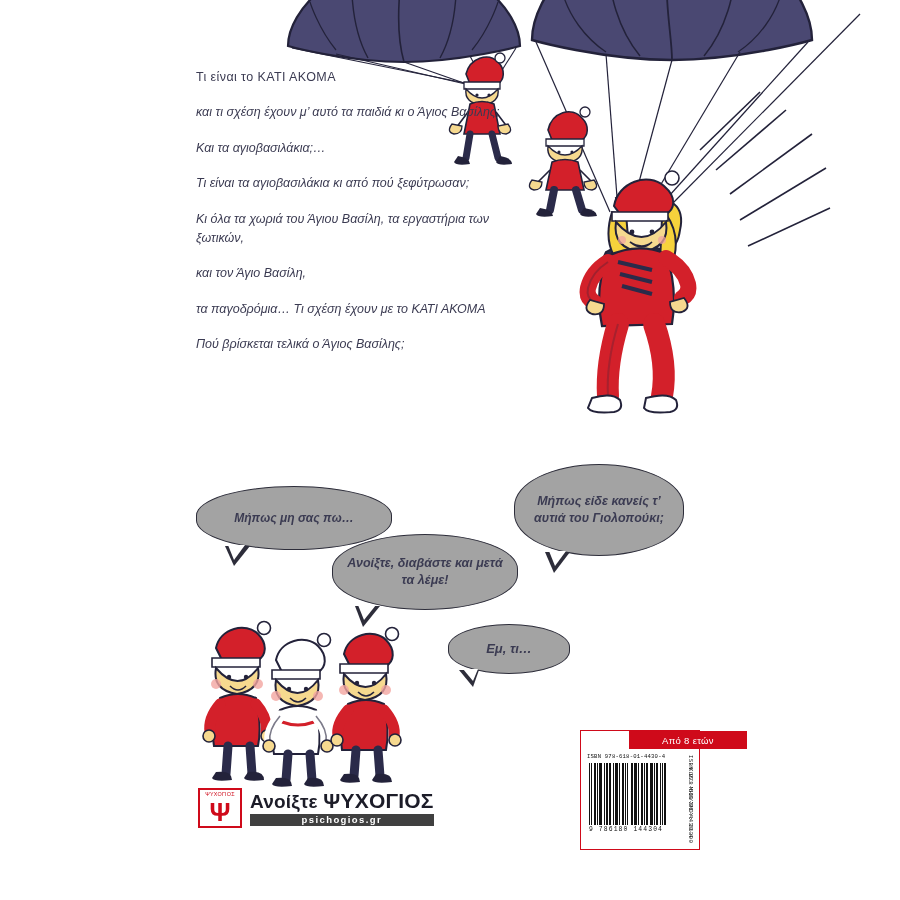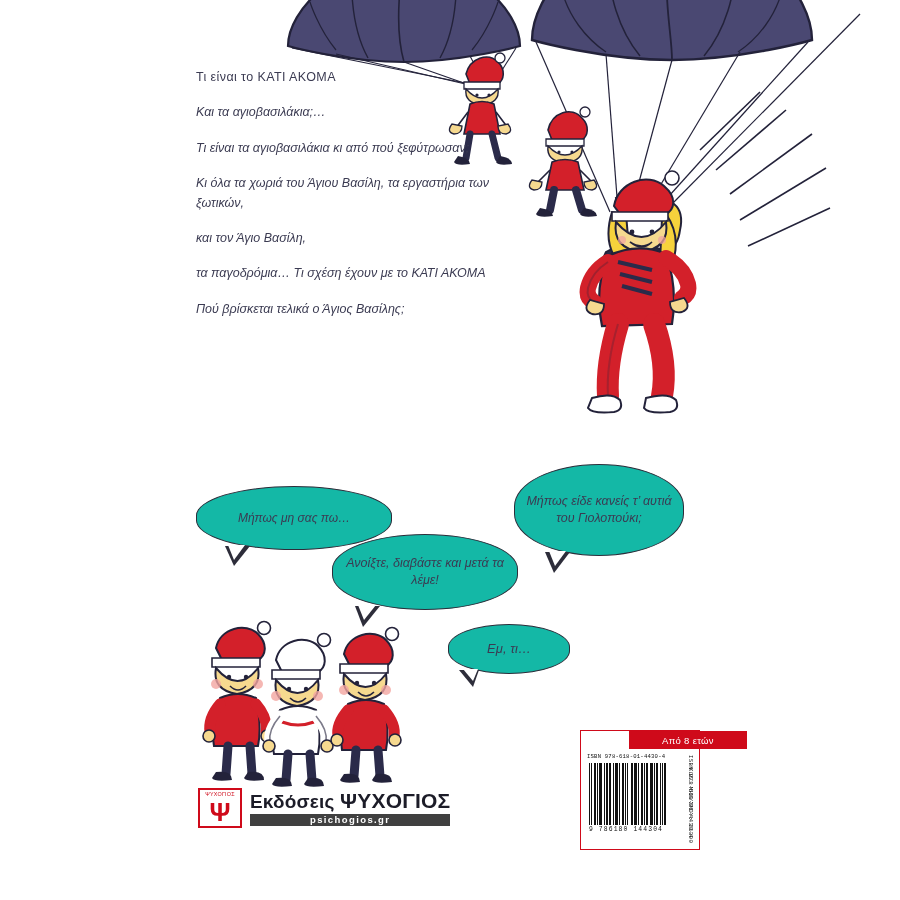--- a/index.html
+++ b/index.html
@@ -36,32 +36,33 @@
     font-style: italic;
   }
   .blurb .caps {
     font-style: normal;
     letter-spacing: .4px;
   }
 
   
   .balloon {
     position: absolute;
-    background: #14b8a6;
+    background: #a3a3a3;
     border: 1.6px solid #2d2d3a;
     border-radius: 50% / 46%;
     color: #3b3b52;
     font-style: italic;
     text-align: center;
     display: flex;
     align-items: center;
     justify-content: center;
     line-height: 1.35;
     box-sizing: border-box;
     padding: 6px 10px;
+    font-weight: bold;
   }
   .balloon .tail {
     position: absolute;
     width: 0; height: 0;
   }
 
   #balloon-1 { left: 196px; top: 486px; width: 196px; height: 64px; font-size: 12px; }
   #balloon-1 .tail {
     left: 28px; bottom: -17px;
     border-left: 9px solid transparent;
@@ -452,20 +453,21 @@
         <path d="M356,750 l-2,26 M378,750 l2,26" stroke="#2b2b4a" stroke-width="9" fill="none" stroke-linecap="round"></path>
         <path d="M344,774 q16,-2 16,8 q-18,2 -20,-2 z" fill="#23223a"></path>
         <path d="M376,774 q16,-2 16,8 q-18,2 -20,-2 z" fill="#23223a"></path>
       </g>
 
     </g>
   </svg>
 
   <div class="blurb">
     <p><span class="caps">Τι είναι το ΚΑΤΙ ΑΚΟΜΑ</span></p>
+    <p>και τι σχέση έχουν μ’ αυτό τα παιδιά κι ο Άγιος Βασίλης;</p>
     <p>Και τα αγιοβασιλάκια;…</p>
     <p>Τι είναι τα αγιοβασιλάκια κι από πού ξεφύτρωσαν;</p>
     <p>Κι όλα τα χωριά του Άγιου Βασίλη, τα εργαστήρια των ξωτικών,</p>
     <p>και τον Άγιο Βασίλη,</p>
     <p>τα παγοδρόμια… Τι σχέση έχουν με το ΚΑΤΙ ΑΚΟΜΑ</p>
     <p>Πού βρίσκεται τελικά ο Άγιος Βασίλης;</p>
   </div>
 
   <div class="balloon" id="balloon-1">
     <span>Μήπως μη σας πω…</span>
@@ -495,21 +497,21 @@
       </span>
   </div>
 
   <div id="publisher">
     <div class="mark">
       <span class="tiny">ΨΥΧΟΓΙΟΣ</span>
       <span class="psi">Ψ</span>
     </div>
     <div class="words">
       <div class="name">
-        <span>Εκδόσεις</span>
+        <span>Ανοίξτε</span>
         <span class="big">ΨΥΧΟΓΙΟΣ</span>
       </div>
       <div class="site">psichogios.gr</div>
     </div>
   </div>
 
   <div id="barcode-block">
     <div id="age-band">Από 8 ετών</div>
     <div id="isbn-top">ISBN 978-618-01-4430-4</div>
 

